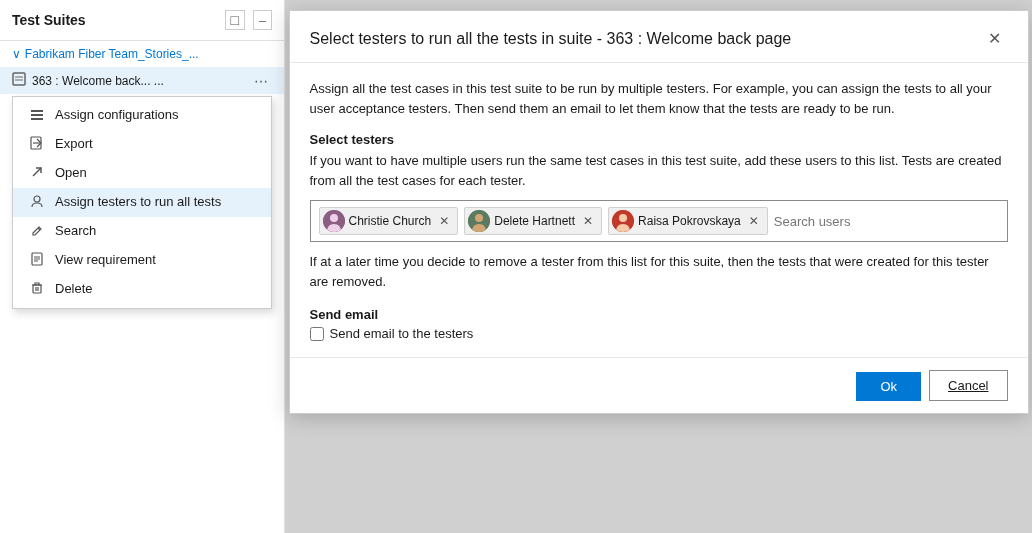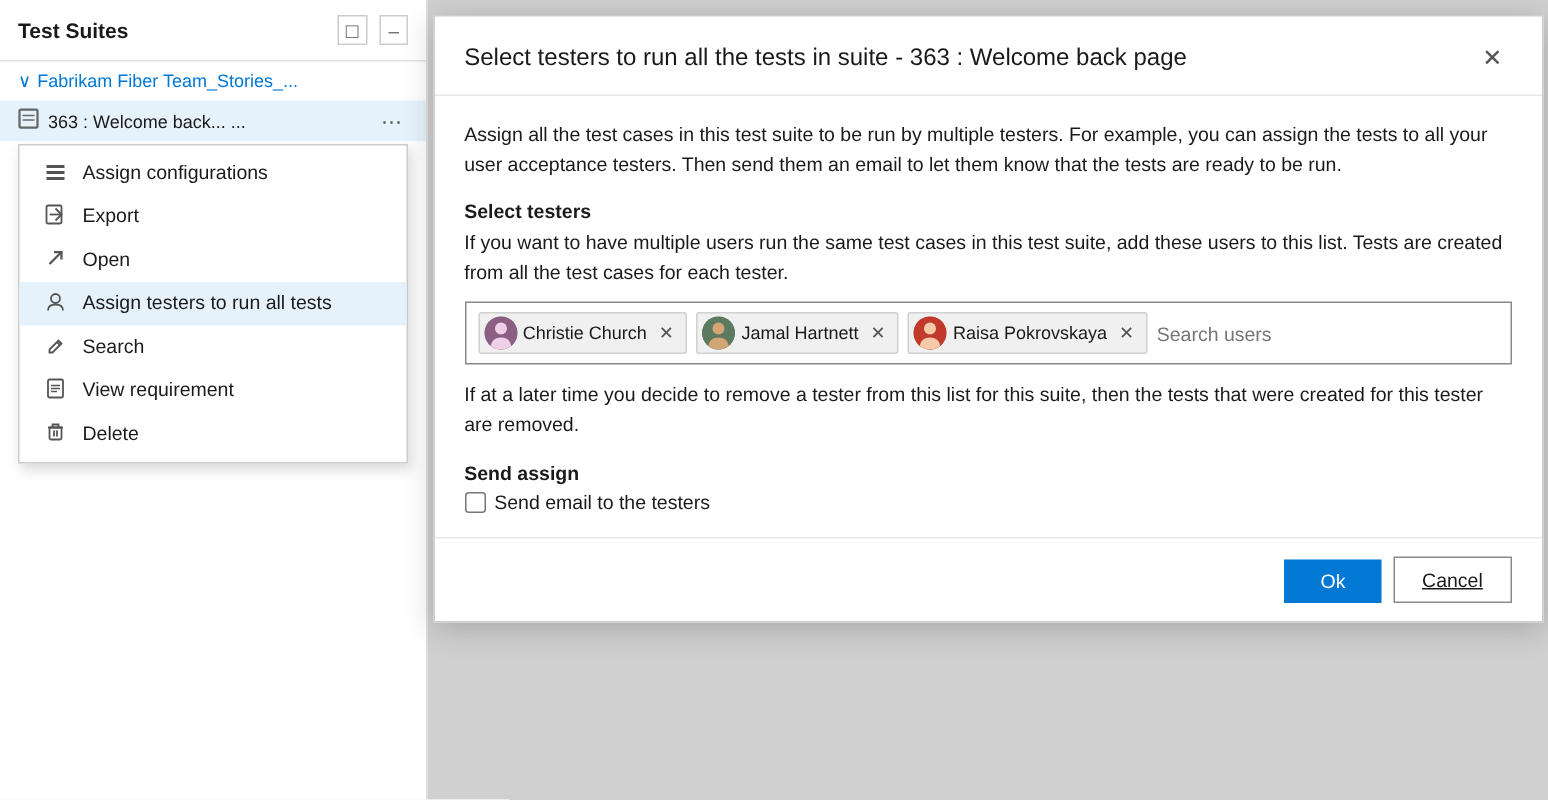--- a/index.html
+++ b/index.html
@@ -421,42 +421,42 @@
           </div>
 
           <div class="tester-tag">
             <div class="tester-avatar avatar-jh">
               <svg width="22" height="22" viewBox="0 0 22 22">
                 <circle cx="11" cy="11" r="11" fill="#5c7a60"></circle>
                 <circle cx="11" cy="8" r="4" fill="#d4a574"></circle>
                 <path d="M4,22 Q4,14 11,14 Q18,14 18,22" fill="#d4a574"></path>
               </svg>
             </div>
-            <span class="tester-name">Jamal Hartnett</span>
+            <span class="tester-name">Delete Hartnett</span>
             <button class="tester-remove">✕</button>
           </div>
 
           <div class="tester-tag">
             <div class="tester-avatar avatar-rp">
               <svg width="22" height="22" viewBox="0 0 22 22">
                 <circle cx="11" cy="11" r="11" fill="#c0392b"></circle>
                 <circle cx="11" cy="8" r="4" fill="#f5cba7"></circle>
                 <path d="M4,22 Q4,14 11,14 Q18,14 18,22" fill="#f5cba7"></path>
               </svg>
             </div>
             <span class="tester-name">Raisa Pokrovskaya</span>
             <button class="tester-remove">✕</button>
           </div>
           <input class="search-input-inline" type="text" placeholder="Search users" style="">
         </div>
 
         <p class="removal-note">If at a later time you decide to remove a tester from this list for this suite, then the tests that were created for this tester are removed.</p>
 
         <div class="send-email-section">
-          <div class="send-email-label">Send assign</div>
+          <div class="send-email-label">Send email</div>
           <div class="checkbox-row">
             <input type="checkbox" id="send-email-checkbox" style="">
             <label class="checkbox-label" for="send-email-checkbox">Send email to the testers</label>
           </div>
         </div>
       </div>
       <div class="dialog-footer">
         <button class="btn-ok">Ok</button>
         <button class="btn-cancel">Cancel</button>
       </div>

